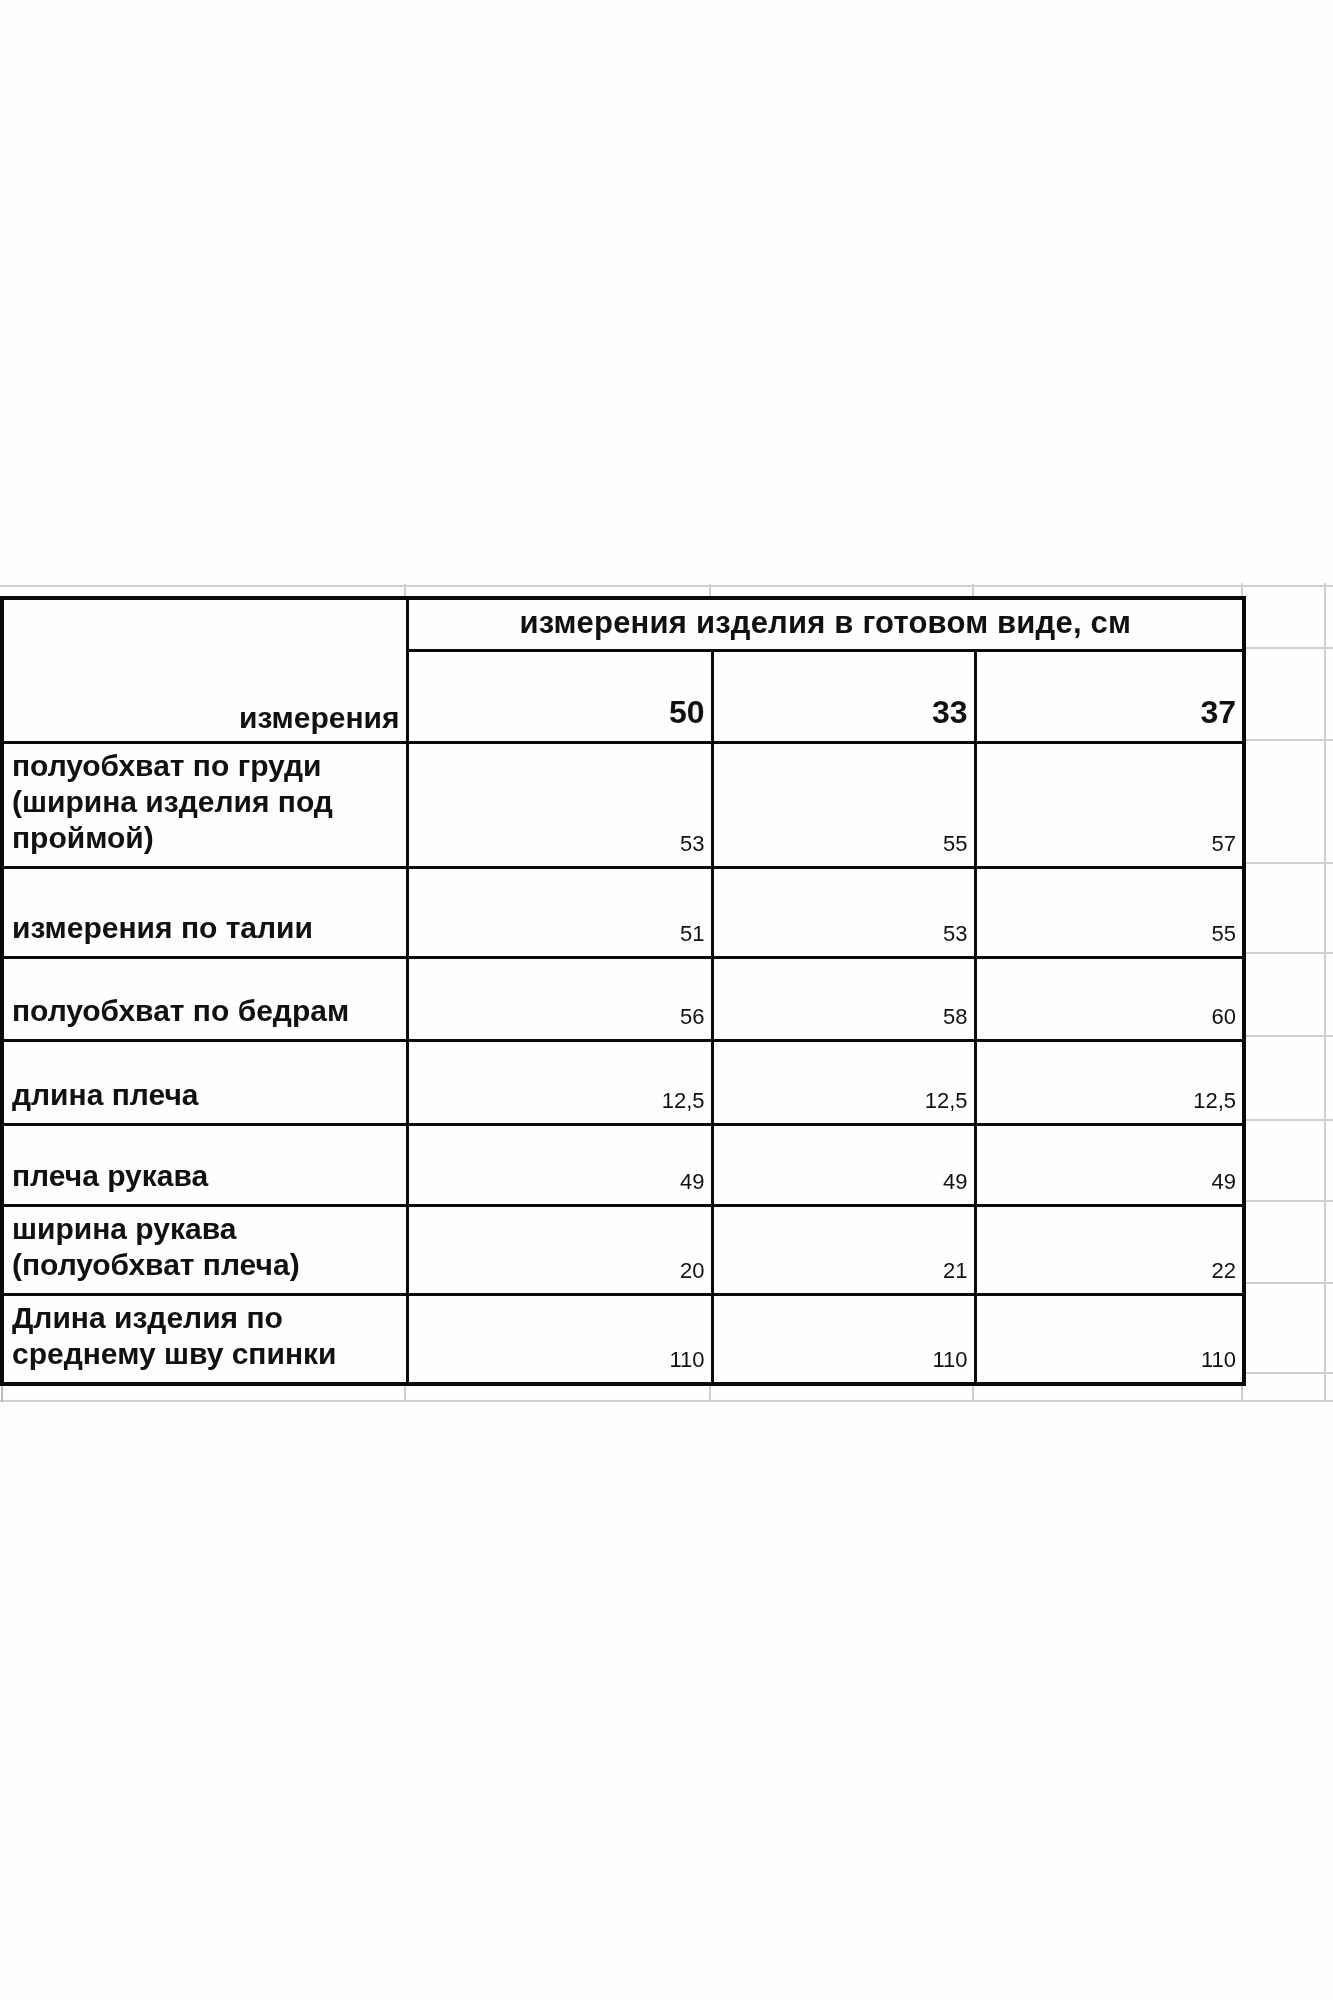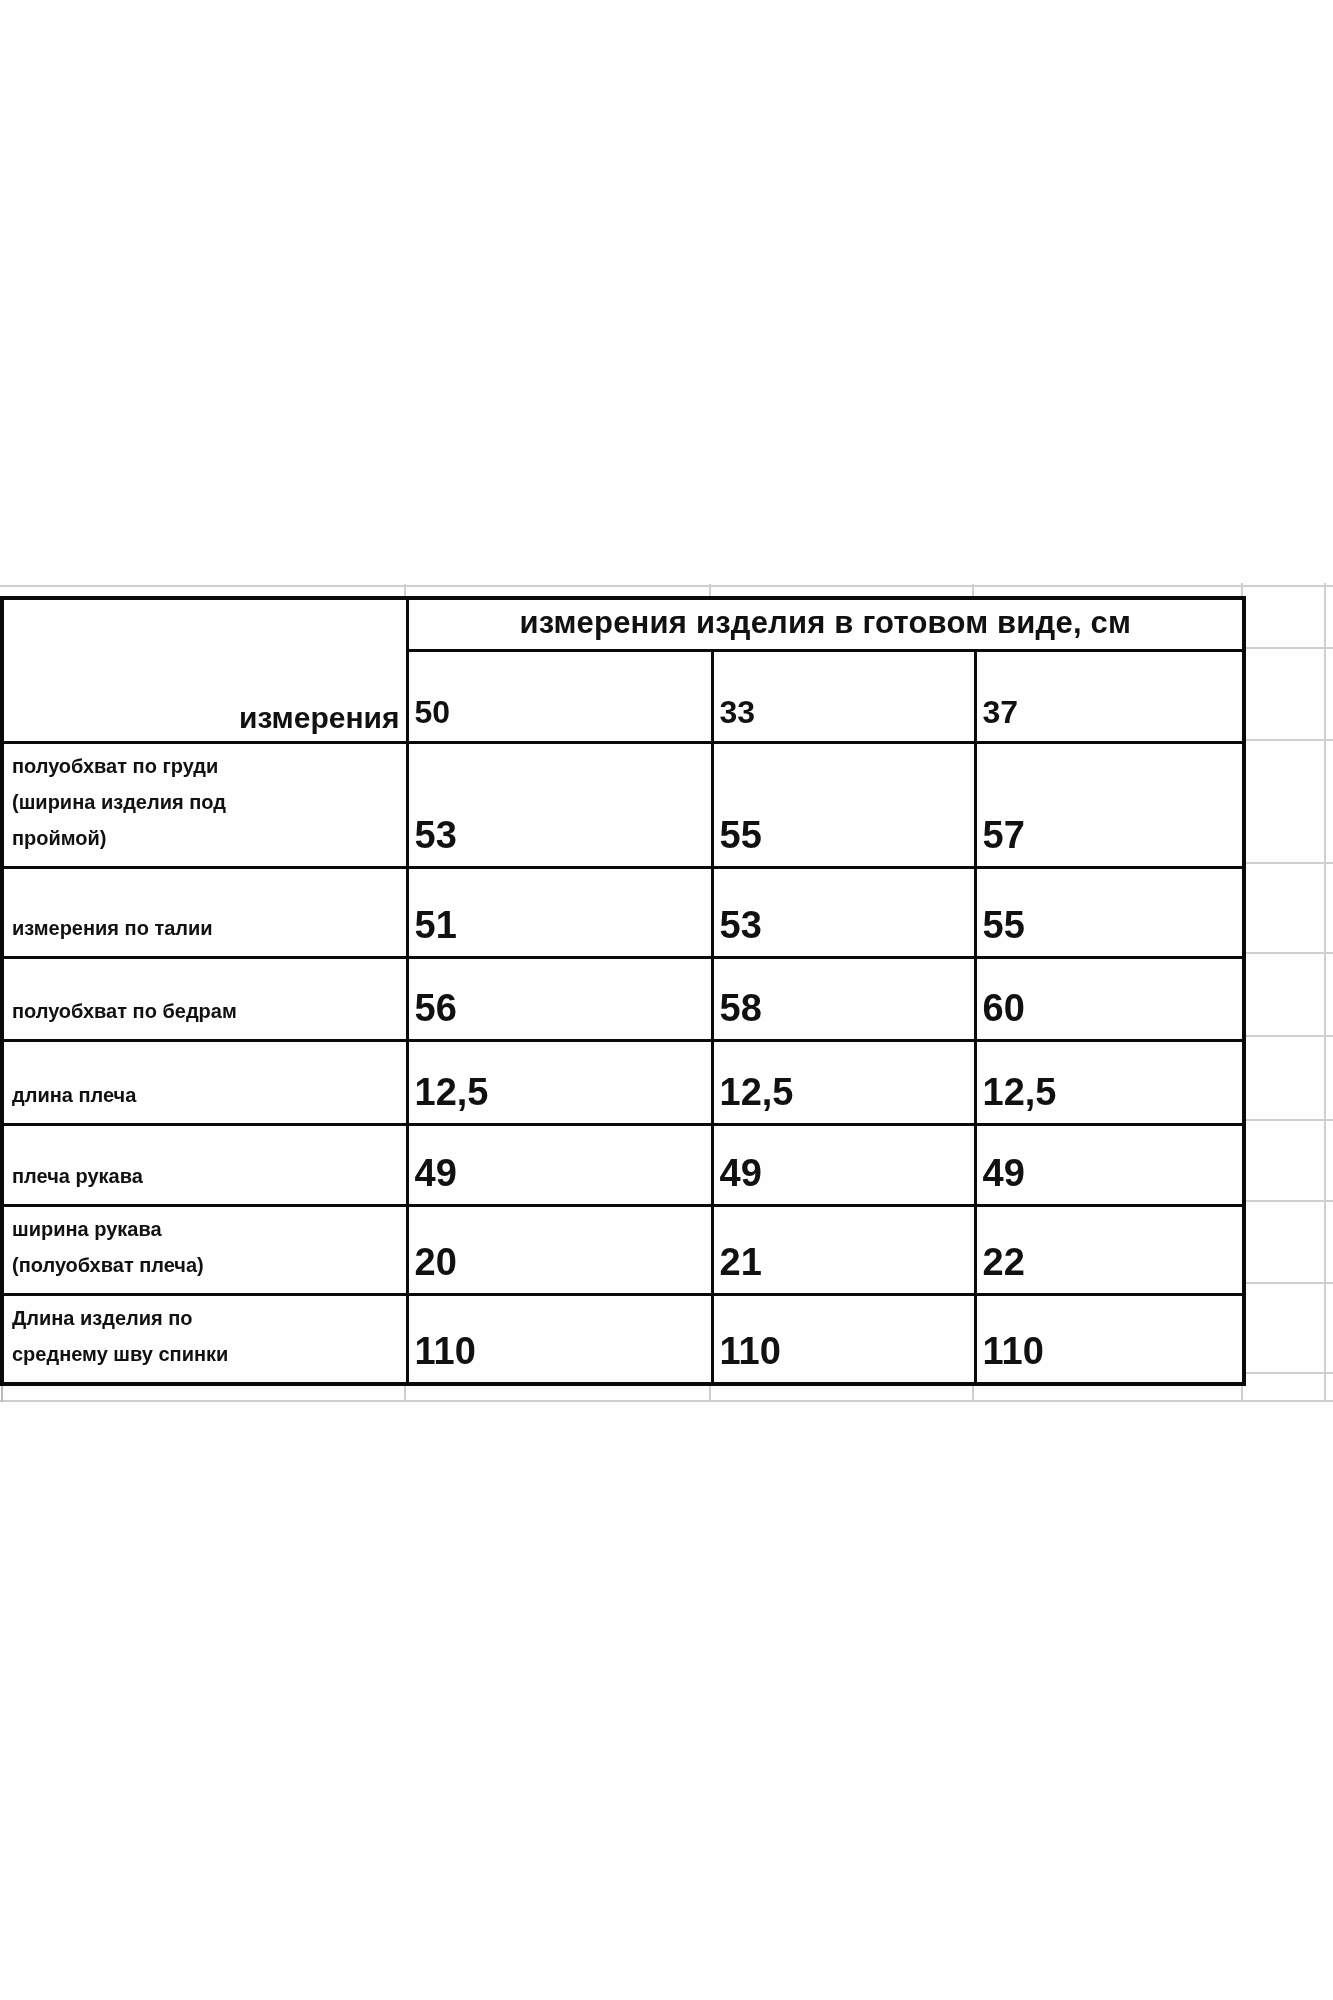--- a/index.html
+++ b/index.html
@@ -24,29 +24,29 @@
   table.size-table{border:4px solid #0a0a0a;}
   td.group-head{
     text-align:center;font-weight:700;font-size:31px;
     padding:0 6px 8px 6px;letter-spacing:0.2px;
   }
   td.measure-head{
     text-align:right;font-weight:700;font-size:30px;
     padding:0 6px 6px 6px;
   }
   td.size-head{
-    text-align:left;font-weight:700;font-size:32px;
+    text-align:right;font-weight:700;font-size:32px;
     padding:0 6px 10px 6px;
   }
   td.lbl{
-    text-align:left;font-weight:700;font-size:20px;line-height:36px;
+    text-align:left;font-weight:700;font-size:30px;line-height:36px;
     padding:4px 8px 10px 8px;white-space:pre-line;
   }
   td.val{
-    text-align:left;font-weight:700;font-size:38px;
+    text-align:right;font-weight:400;font-size:22px;
     padding:0 6px 9px 6px;
   }
 </style>
 </head>
 <body>
 
 <div id="canvas">
 
   <div class="gridline h" style="left:0;top:585px;width:1333px;"></div>
   <div class="gridline v" style="left:404px;top:584px;height:13px;"></div>

